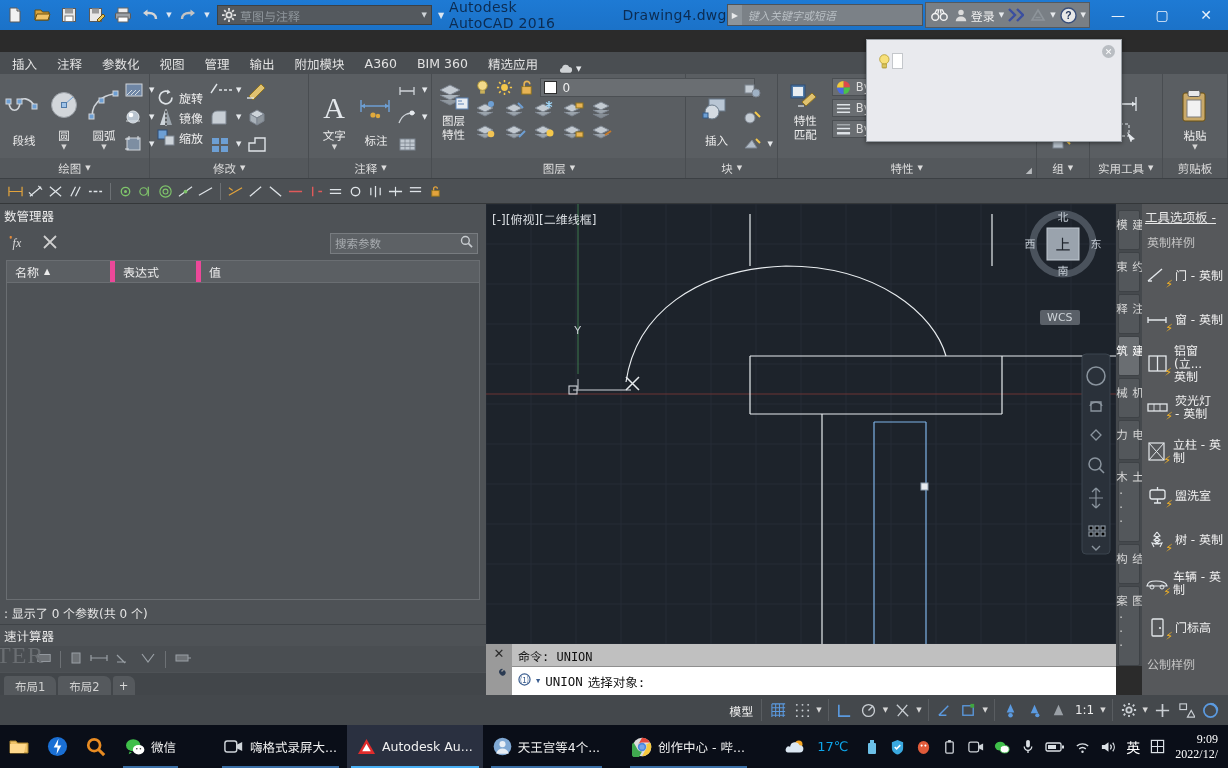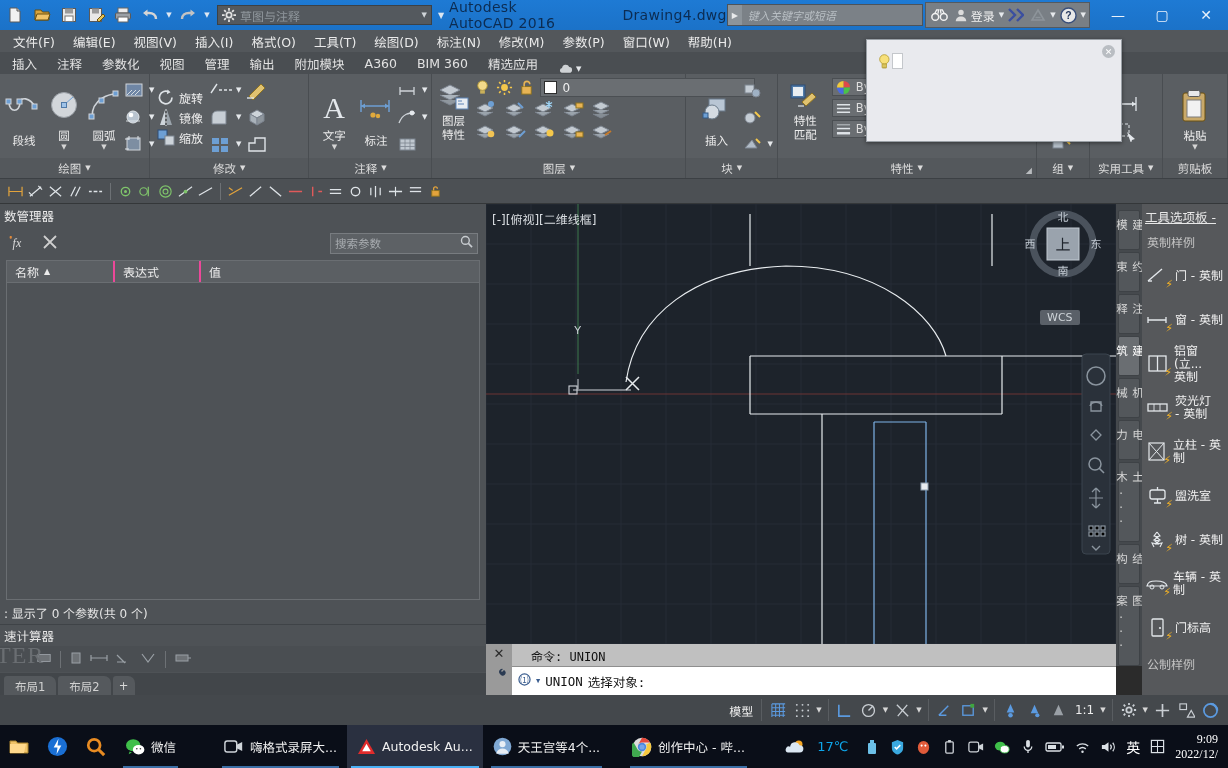--- a/index.html
+++ b/index.html
@@ -137,21 +137,21 @@
   .lp-title { height:22px; display:flex; align-items:center; padding-left:4px;
     color:#eaeaea; font-size:12.5px;}
   .lp-tools { height:34px; display:flex; align-items:center; padding:0 8px; gap:12px;}
   .lp-search { margin-left:auto; width:148px; height:21px; background:#5d6165;
      border:1px solid #787c80; display:flex; align-items:center; padding:0 4px;
      color:#a8acb0; font-size:11.5px;}
   .lp-search .mag { margin-left:auto; }
   .lp-grid { margin:0 6px; border:1px solid #6a6e72; height:340px; background:#4e5256;}
   .lp-head { height:22px; display:flex; background:#5b5f63; border-bottom:1px solid #6a6e72;}
   .lp-head div { display:flex;align-items:center;gap:5px;padding:0 8px; color:#ececec;
-    font-size:12px; border-right:2px solid #ec4899;}
+    font-size:12px; border-right:5px solid #ec4899;}
   .lp-status { height:24px; display:flex; align-items:center; padding-left:4px;
     color:#e4e4e4; font-size:12px;}
   .lp-calc { height:22px; display:flex; align-items:center; padding-left:4px;
     color:#e6e6e6; font-size:12.5px; border-top:1px solid #3f4347;}
   .lp-strip { height:26px; display:flex; align-items:center; gap:6px; padding-left:2px;
     background:#4a4e52; position:relative;}
   .ghost { position:absolute; left:-4px; top:-4px; font-size:24px; color:#6a6e72;
      font-family:"Liberation Serif", serif; letter-spacing:1px;}
   .lp-tabs { position:absolute; left:0; bottom:0; width:486px; height:22px;
      background:#42464a; display:flex; align-items:flex-end; gap:0px; padding-left:4px;}
@@ -167,21 +167,21 @@
   .wcslabel { position:absolute; left:1040px; top:310px; background:#5a6068; color:#cfd4d9;
      font-size:11px; padding:1px 7px; border-radius:2px;}
 
   
   .cmdwrap { position:absolute; left:486px; top:644px; width:630px; height:51px;
      background:#b8b8b8; display:flex;}
   .cmd-left { width:26px; background:#9a9a9a; display:flex; flex-direction:column;
      align-items:center; padding-top:2px; gap:6px;}
   .cmd-body { flex:1; }
   .cmd-hist { height:22px; background:#c0c0c0; display:flex; align-items:center;
-     padding-left:19px; color:#111; font-size:12px; font-family:"DejaVu Sans Mono", monospace;}
+     padding-left:6px; color:#111; font-size:12px; font-family:"DejaVu Sans Mono", monospace;}
   .cmd-in { height:29px; background:#fff; display:flex; align-items:center; gap:5px;
      padding-left:6px; color:#111; font-size:12.5px; font-family:"DejaVu Sans Mono", monospace;
      border-top:1px solid #8e8e8e;}
 
   
   .vtabs { position:absolute; left:1116px; top:204px; width:26px; height:462px;
      background:#45494d; display:flex; flex-direction:column; align-items:center;
      padding-top:6px; gap:2px;}
   .vtab { width:22px; padding:8px 0; background:#53575b; border:1px solid #3e4246;
      color:#d6d6d6; font-size:11.5px; writing-mode:vertical-rl; text-orientation:upright;
@@ -357,34 +357,20 @@
       <span class="mini-caret">▼</span>
     </div>
 
     <div class="wctl">
       <div>—</div>
       <div>▢</div>
       <div class="close">✕</div>
     </div>
   </div>
 
-  <div class="menubar">
-    <div class="mi">文件(F)</div>
-    <div class="mi">编辑(E)</div>
-    <div class="mi">视图(V)</div>
-    <div class="mi">插入(I)</div>
-    <div class="mi">格式(O)</div>
-    <div class="mi">工具(T)</div>
-    <div class="mi">绘图(D)</div>
-    <div class="mi">标注(N)</div>
-    <div class="mi">修改(M)</div>
-    <div class="mi">参数(P)</div>
-    <div class="mi">窗口(W)</div>
-    <div class="mi">帮助(H)</div>
-  </div>
 
   <div class="ribtabs">
     <div class="rt">插入</div>
     <div class="rt">注释</div>
     <div class="rt">参数化</div>
     <div class="rt">视图</div>
     <div class="rt">管理</div>
     <div class="rt">输出</div>
     <div class="rt">附加模块</div>
     <div class="rt">A360</div>

